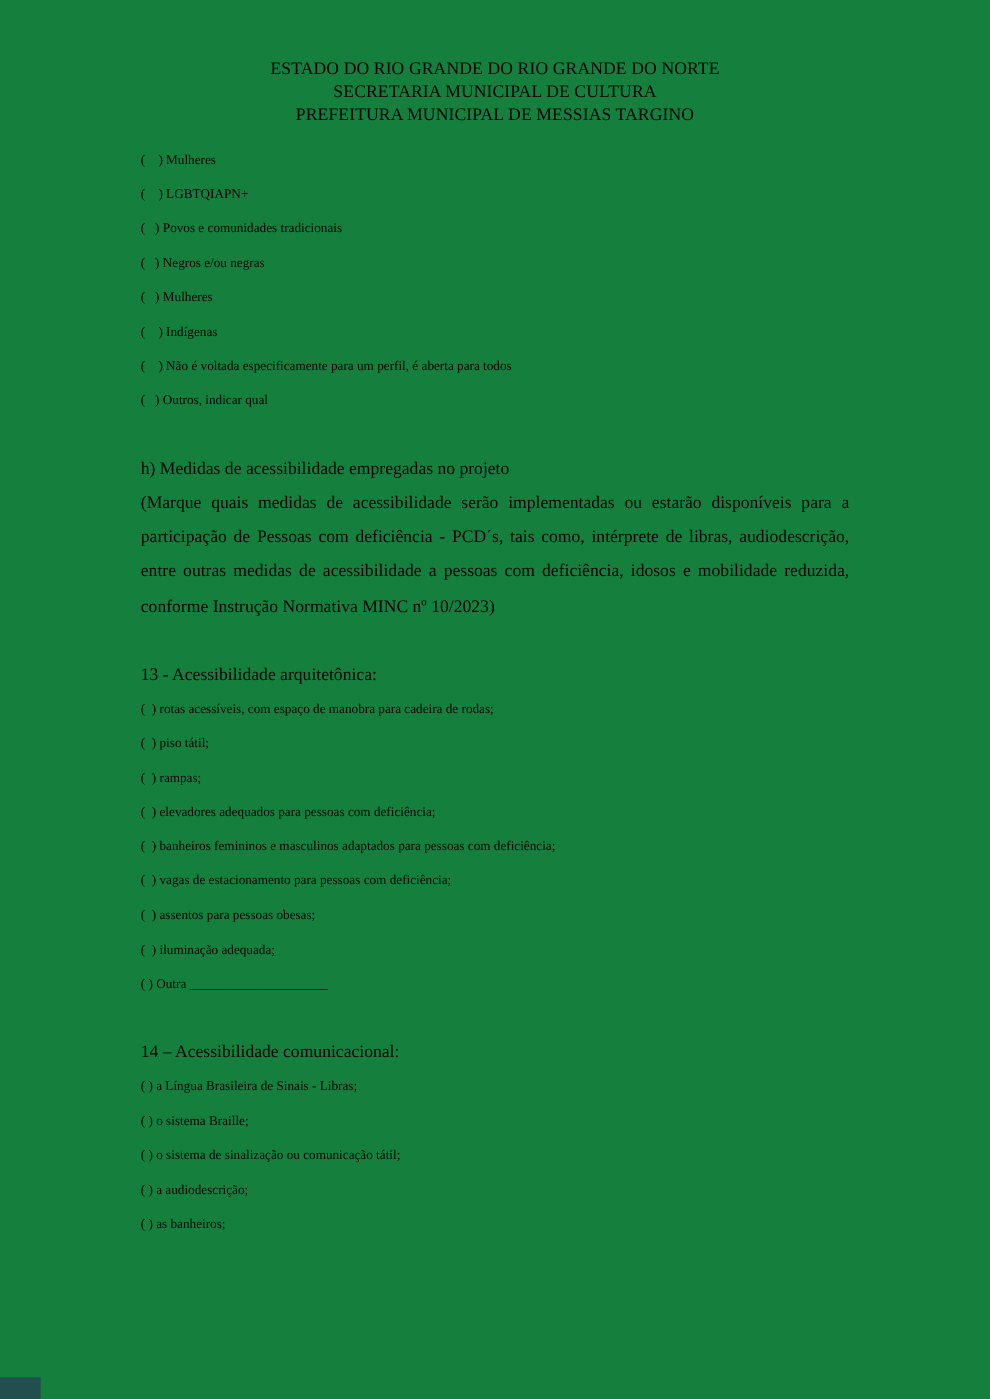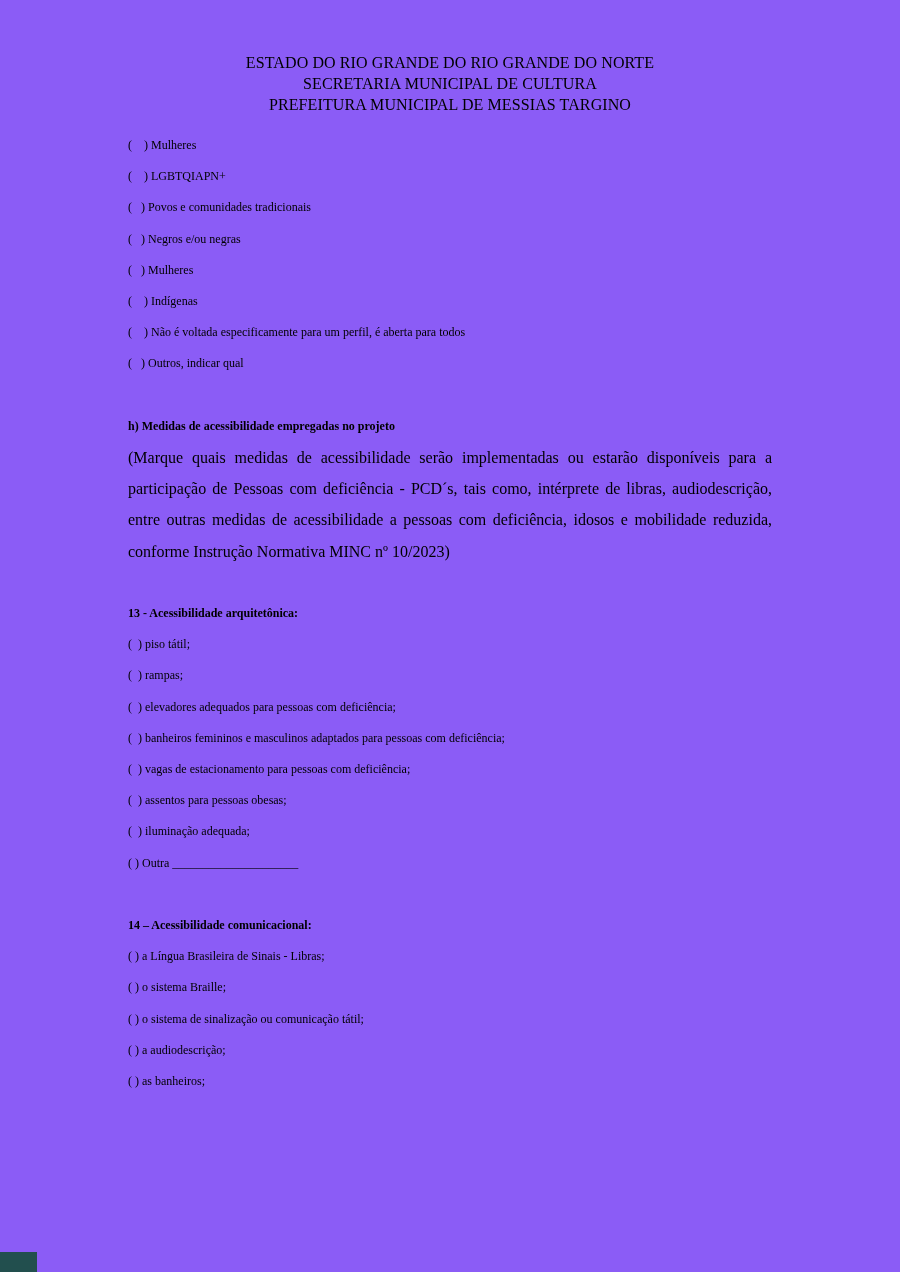--- a/index.html
+++ b/index.html
@@ -1,20 +1,20 @@
 <!DOCTYPE html>
 <html lang="pt-BR"><head>
 <meta charset="utf-8">
 <style>
   html, body { margin: 0; padding: 0; background: #ffffff; }
   .page {
     position: relative;
     width: 900px;
     height: 1272px;
-    background: #8b5cf6;
+    background: #15803d;
     color: #000000;
     font-family: "Liberation Serif", "DejaVu Serif", serif;
     overflow: hidden;
   }
   .content {
     position: absolute;
     left: 128px;
     top: 0;
     width: 644px;
   }
@@ -27,22 +27,22 @@
   }
   .doc-header div { white-space: nowrap; }
   .grid-line {
     font-size: 12px;
     line-height: 31.2px;
     white-space: pre-wrap;
   }
   .checklist { margin: 0; }
   .checklist-first { margin-top: 15px; }
   .section-title {
-    font-weight: bold;
-    font-size: 12px;
+    font-weight: normal;
+    font-size: 16px;
     line-height: 31.2px;
     white-space: pre-wrap;
   }
   .paragraph {
     font-size: 16px;
     line-height: 31.2px;
     text-align: justify;
   }
   .gap { height: 31.2px; }
   .corner-marker {
@@ -80,20 +80,21 @@
     <div class="gap"></div>
 
     <div class="section-title">h) Medidas de acessibilidade empregadas no projeto</div>
     <div class="paragraph">(Marque quais medidas de acessibilidade serão implementadas ou estarão disponíveis para a participação de Pessoas com deficiência - PCD´s, tais como, intérprete de libras, audiodescrição, entre outras medidas de acessibilidade a pessoas com deficiência, idosos e mobilidade reduzida, conforme Instrução Normativa MINC nº 10/2023)</div>
 
     <div class="gap"></div>
 
     <div class="section-title">13 - Acessibilidade arquitetônica:</div>
     <div class="checklist">
 
+    <div class="grid-line">(  ) rotas acessíveis, com espaço de manobra para cadeira de rodas;</div>
         <div class="grid-line">(  ) piso tátil;</div>
         <div class="grid-line">(  ) rampas;</div>
         <div class="grid-line">(  ) elevadores adequados para pessoas com deficiência;</div>
         <div class="grid-line">(  ) banheiros femininos e masculinos adaptados para pessoas com deficiência;</div>
         <div class="grid-line">(  ) vagas de estacionamento para pessoas com deficiência;</div>
         <div class="grid-line">(  ) assentos para pessoas obesas;</div>
         <div class="grid-line">(  ) iluminação adequada;</div>
         <div class="grid-line">( ) Outra _____________________</div>
       </div>
 

